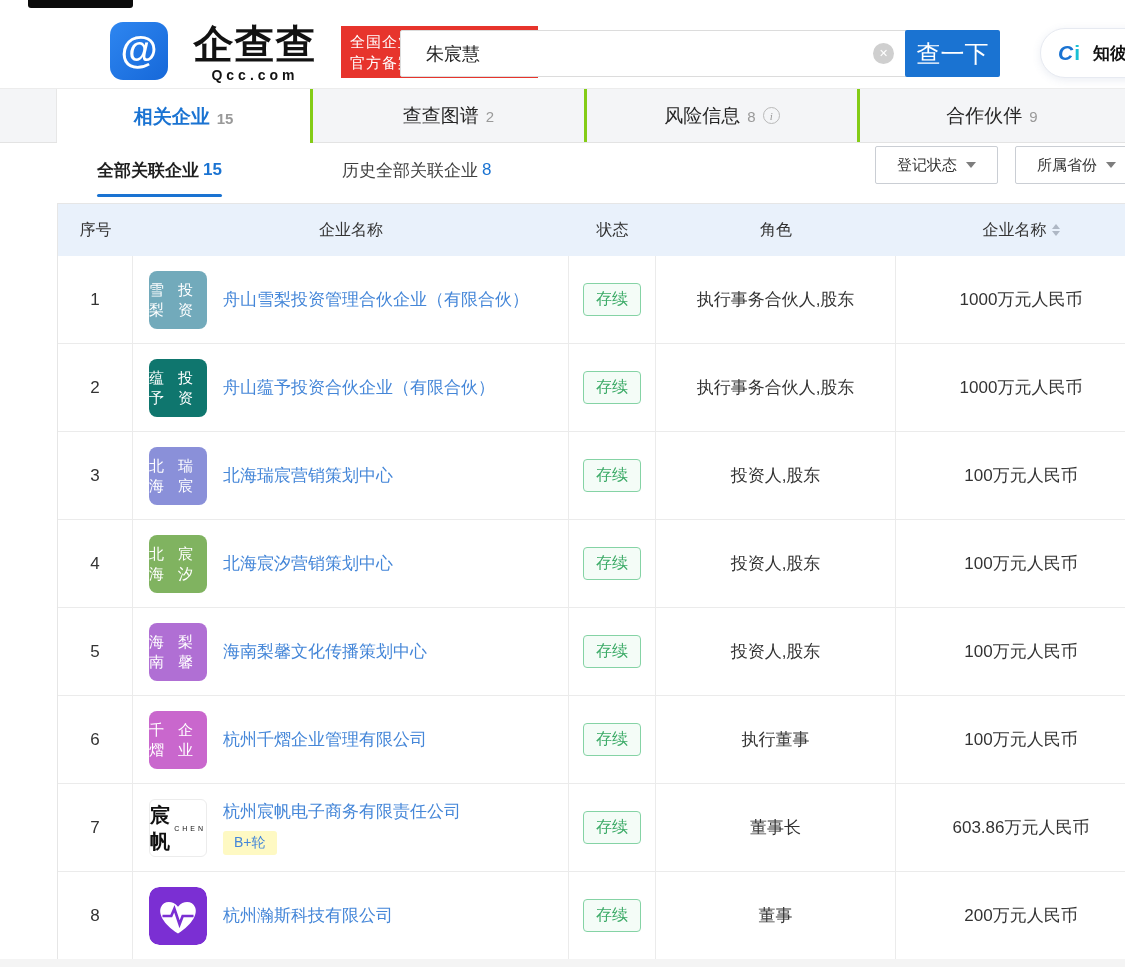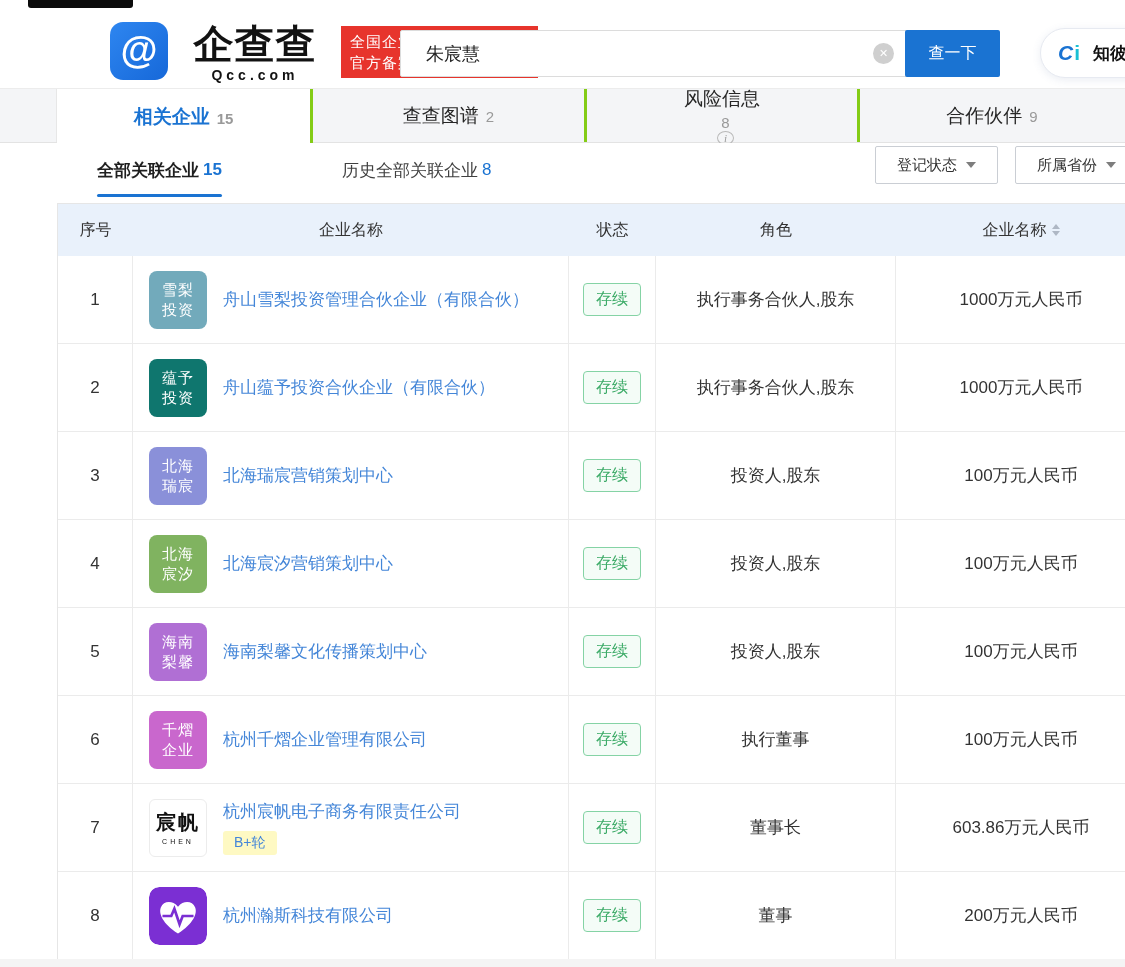--- a/index.html
+++ b/index.html
@@ -25,42 +25,42 @@
                  justify-content:center; padding-left:9px; gap:3px; }
   .brand-badge span { font-size:15px; line-height:1.2; letter-spacing:1px; }
   .search-input { position:absolute; left:400px; top:22px; width:548px; height:47px;
                   border:1px solid #dcdcdc; border-radius:2px; font-size:18px; color:#222;
                   padding:0 44px 0 25px; outline:none;
                   font-family:"Liberation Sans","DejaVu Sans",sans-serif; }
   .clear-icon { position:absolute; left:873px; top:35px; width:21px; height:21px; border-radius:50%;
                 background:#cfcfcf; color:#fff; font-size:11px; display:flex; align-items:center;
                 justify-content:center; cursor:pointer; }
   .search-btn { position:absolute; left:905px; top:22px; width:95px; height:47px; background:#1a73d2;
-                color:#fff; font-size:16px; border:none; border-radius:2px; cursor:pointer;
+                color:#fff; font-size:24px; border:none; border-radius:2px; cursor:pointer;
                 font-family:Liberation Serif, serif; }
   .assistant-pill { position:absolute; left:1040px; top:20px; height:50px; width:130px;
                     border:1px solid #e7eaf1; border-radius:25px; background:#fff;
                     box-shadow:0 2px 8px rgba(80,110,160,.12); display:flex; align-items:center;
                     padding:0 12px; gap:8px; }
   .assistant-logo { width:32px; height:32px; border-radius:50%; background:#fff; display:flex;
                     align-items:center; justify-content:center; font-weight:bold; font-size:21px; }
   .assistant-logo .c { color:#1a73d2; font-style:italic; }
   .assistant-logo .i { color:#19c0d4; margin-left:1px; }
   .assistant-label { font-size:17px; font-weight:bold; color:#111; white-space:nowrap; }
 
   
   .tabbar { position:absolute; left:0; top:88px; width:1125px; height:55px; background:#f4f5f7;
             border-top:1px solid #ececec; border-bottom:1px solid #e3e3e3; display:flex; }
   .tab-spacer { width:57px; border-right:1px solid #e7e7e7; }
   .tab { display:flex; align-items:center; justify-content:center; font-size:19px; color:#262626;
          cursor:pointer; border-right:3px solid #84cc16; }
   .tab:last-child { border-right:none; }
   .tab .count { font-size:15px; color:#999; margin-left:7px; margin-top:2px; }
   .tab.active { background:#fff; color:#1a73d2; font-weight:bold; height:56px; }
-  .tab-1 { width:256px; } .tab-2 { width:274px; } .tab-3 { width:273px;flex-direction:column; } .tab-4 { width:264px; }
+  .tab-1 { width:256px; } .tab-2 { width:274px; } .tab-3 { width:273px; } .tab-4 { width:264px; }
   .info-icon { width:17px; height:17px; border:1px solid #b9b9b9; border-radius:50%; color:#9a9a9a;
                font-size:11px; display:inline-flex; align-items:center; justify-content:center;
                margin-left:7px; font-style:italic; font-family:"Liberation Serif",serif; }
 
   
   .subbar { position:absolute; left:0; top:143px; width:1125px; height:60px; background:#fff;margin-left:40px; }
   .subtab { position:absolute; top:0; height:54px; display:flex; align-items:center; cursor:pointer; }
   .subtab-1 { left:57px; }
   .subtab-2 { left:302px; }
   .subtab-1 .sub-label { font-size:17px; font-weight:bold; color:#1f1f1f; }
@@ -89,21 +89,21 @@
   .sort-icon { display:inline-flex; flex-direction:column; gap:2px; margin-left:5px; cursor:pointer; }
   .sort-icon i { width:0; height:0; border-left:4px solid transparent; border-right:4px solid transparent; }
   .sort-up { border-bottom:5px solid #aeb7c4; }
   .sort-down { border-top:5px solid #aeb7c4; }
   .trow { display:grid; grid-template-columns:75px 436px 87px 240px 1fr; height:88px;
           border-bottom:1px solid #ebebeb; background:#fff; }
   .cell { display:flex; align-items:center; justify-content:center; font-size:17px; color:#333;
           border-right:1px solid #ebebeb; text-align:center; }
   .cell:last-child { border-right:none; }
   .name-cell { justify-content:flex-start; padding-left:16px; text-align:left; gap:16px; }
-  .cicon { width:58px; height:58px; border-radius:8px; flex:0 0 58px; display:flex; flex-direction:column;
+  .cicon { width:58px; height:58px; border-radius:8px; flex:0 0 58px; display:flex; 
            align-items:center; justify-content:center; color:#fff; font-size:15px; line-height:1.3;
            letter-spacing:1px; }
   .cicon-text { background:#fff; border:1px solid #ececec; color:#111; border-radius:6px; }
   .cicon-text .zh { font-family:"Liberation Serif","DejaVu Serif",serif; font-weight:bold;
                     font-size:20px; letter-spacing:2px; }
   .cicon-text .en { font-size:7px; letter-spacing:3px; margin-top:2px; color:#111; }
   .cicon-heart { padding:0; border-radius:10px; overflow:hidden; }
   .name-wrap { display:flex; flex-direction:column; align-items:flex-start; gap:8px; }
   .clink { color:#4486d8; font-size:17px; text-decoration:none; cursor:pointer; }
   .funding-badge { background:#fef9c3; color:#4486d8; font-size:14px; padding:3px 11px;

